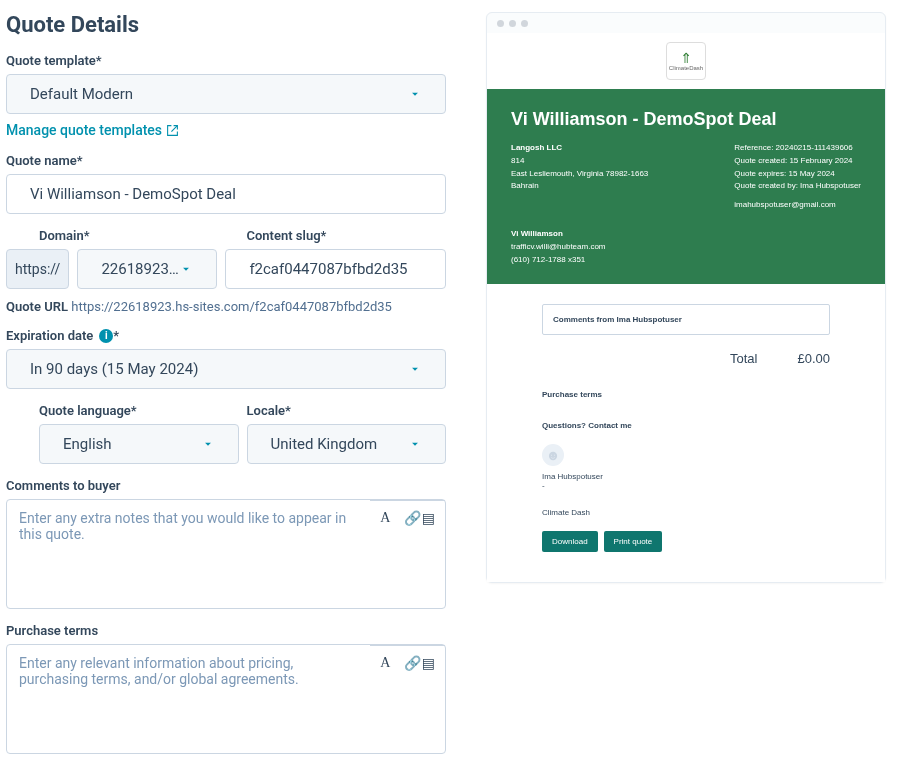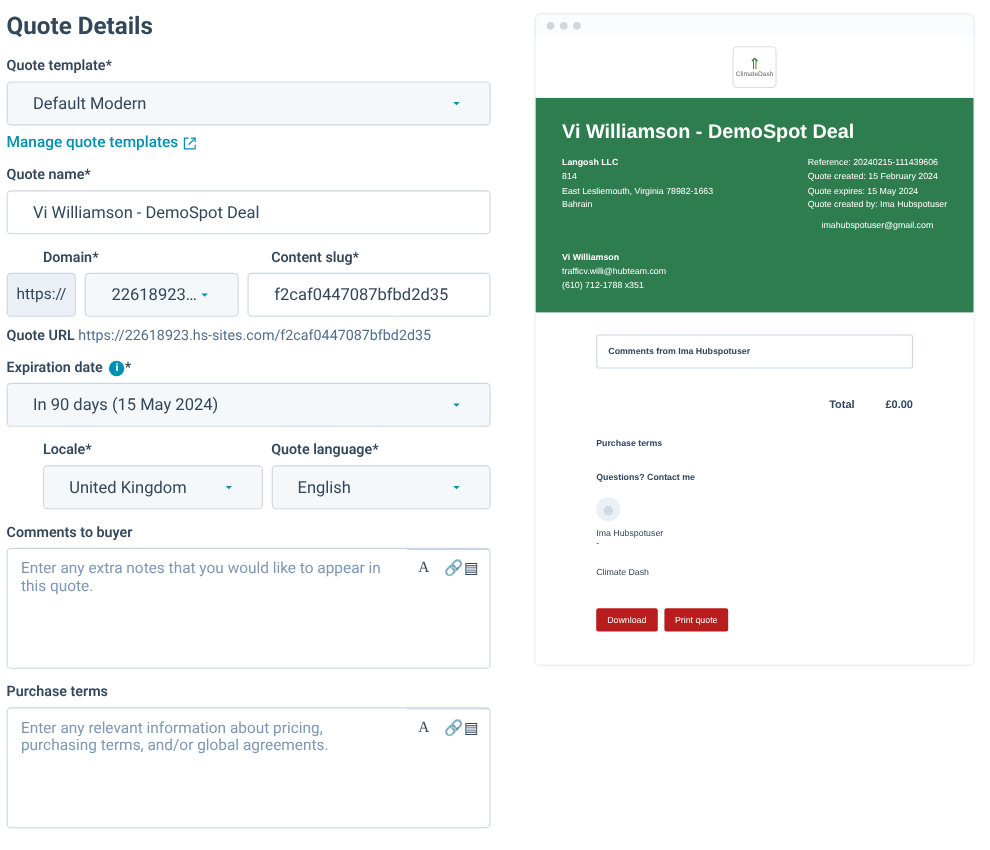--- a/index.html
+++ b/index.html
@@ -99,33 +99,33 @@
   .logo .chart { color: #2e7d32; font-size: 14px; line-height: 1; }
 
   .green {
     background: #2e7d4f; color: #fff; padding: 20px 24px 18px 24px;
   }
   .green-title { font-size: 18px; font-weight: 700; margin: 0 0 12px 0; color:#fff; }
   .green-split { display: flex; justify-content: space-between; font-size: 8px; line-height: 1.6; }
   .green-left { }
   .green-right { text-align: left; }
   .green-bold { font-weight: 700; }
-  .email-right { text-align: center; font-size: 8px; margin-top: 6px; }
+  .email-right { text-align: left; font-size: 8px; margin-top: 6px; }
 
   .green-contact { font-size: 8px; margin-top: 16px; line-height: 1.6; }
 
   .content-inner { padding: 20px 55px 0 55px; font-size: 8px; color: #33475b; }
-  .comments-box { border: 1px solid #cbd6e2; border-radius: 2px; padding: 10px; margin-bottom: 28px; }
-  .total-row { display: flex; justify-content: flex-end; gap: 28px; font-size: 10px; font-weight: 700; margin-bottom: 24px; }
+  .comments-box { border: 1px solid #cbd6e2; border-radius: 2px; padding: 10px; margin-bottom: 16px; }
+  .total-row { display: flex; justify-content: flex-end; gap: 40px; font-size: 13px; font-weight: 400; margin-bottom: 24px; }
   .pt { font-weight: 700; margin-bottom: 22px; }
   .q { font-weight: 700; margin-bottom: 14px; }
   .avatar { width: 22px; height: 22px; border-radius: 50%; background: #eaf0f6; margin-bottom: 6px; display:flex; align-items:center; justify-content:center; color:#cbd6e2; font-size:14px;}
   .section-gap { height: 18px; }
   .btns { display: flex; gap: 6px; margin-top: 14px; }
-  .pbtn { background: #b91c1c; color: #fff; font-size: 8px; padding: 6px 10px; border-radius: 2px; margin-top: 14px; }
+  .pbtn { background: #0f766e; color: #fff; font-size: 8px; padding: 6px 10px; border-radius: 2px; }
 </style>
 </head>
 <body>
 
 <div class="page">
 
   <div class="form-col">
     <h1 class="page-title">Quote Details</h1>
 
     <div class="label label-first req">Quote template</div>
@@ -191,34 +191,34 @@
       <span>In 90 days (15 May 2024)</span>
       <span class="caret">
         <svg viewBox="0 0 24 24" fill="currentColor">
             <path d="M7 10l5 5 5-5z"></path>
           </svg>
       </span>
     </div>
 
     <div class="row">
       <div>
-        <div class="label req">Locale</div>
+        <div class="label req">Quote language</div>
         <div class="select">
-          <span>United Kingdom</span>
+          <span>English</span>
           <span class="caret">
             <svg viewBox="0 0 24 24" fill="currentColor">
                 <path d="M7 10l5 5 5-5z"></path>
               </svg>
           </span>
         </div>
       </div>
       <div>
-        <div class="label req">Quote language</div>
+        <div class="label req">Locale</div>
         <div class="select">
-          <span>English</span>
+          <span>United Kingdom</span>
           <span class="caret">
             <svg viewBox="0 0 24 24" fill="currentColor">
                 <path d="M7 10l5 5 5-5z"></path>
               </svg>
           </span>
         </div>
       </div>
     </div>
 
     <div class="label">Comments to buyer</div>

